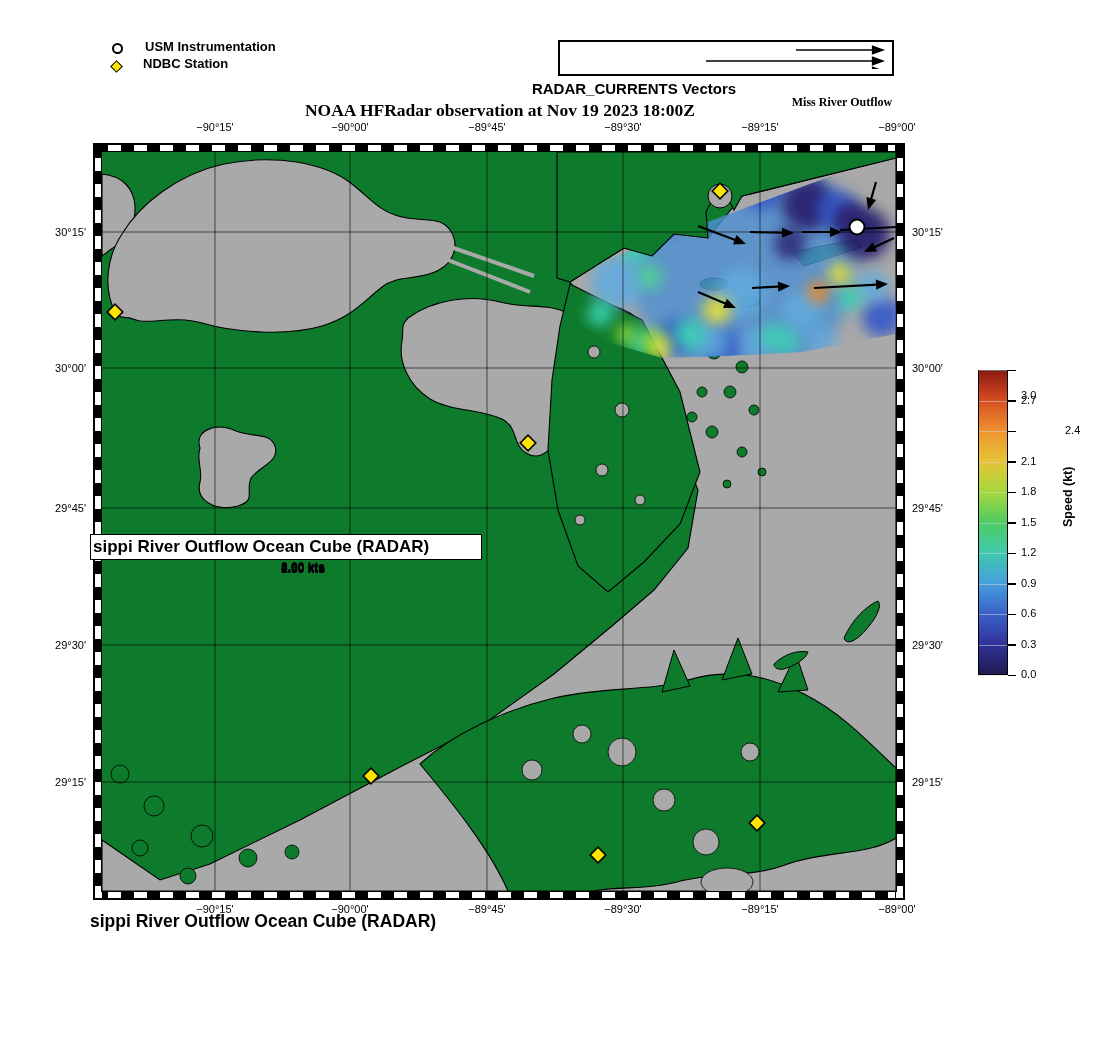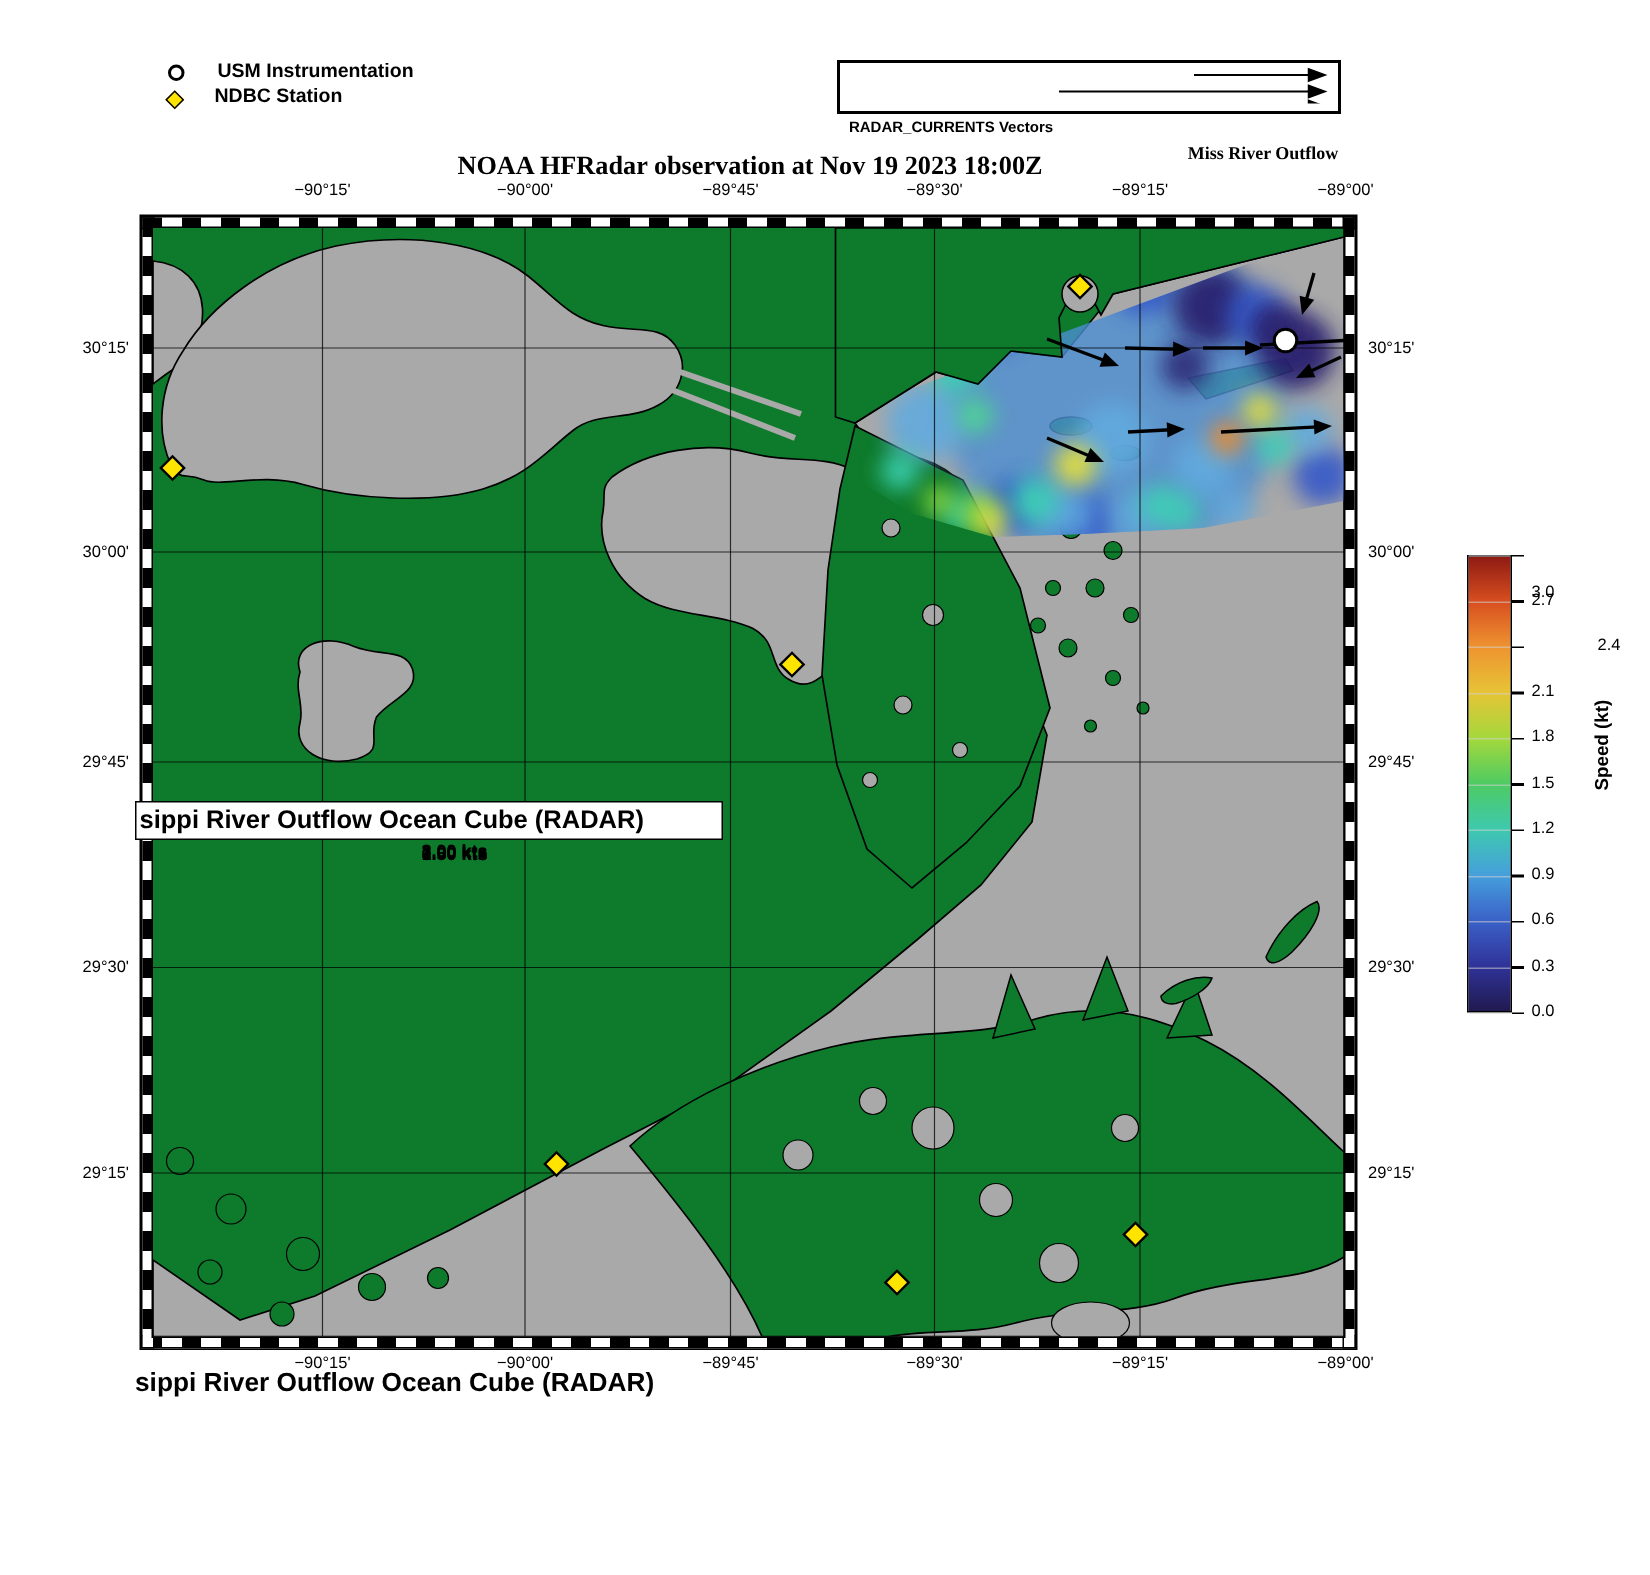--- a/index.html
+++ b/index.html
@@ -8,21 +8,21 @@
     font-family:"Liberation Sans",sans-serif;color:#000;overflow:hidden;
   }
   .abs{position:absolute;}
   
   .legend-row{position:absolute;display:flex;align-items:flex-end;gap:22px;height:16px;}
   .legend-circle{width:11px;height:11px;border:2.2px solid #000;border-radius:50%;background:#fff;box-sizing:border-box;}
   .legend-diamond{width:9px;height:9px;background:#ffe400;border:1.6px solid #000;transform:rotate(45deg);box-sizing:border-box;}
   .legend-label{font-weight:bold;font-size:13px;white-space:nowrap;}
   
   .vecbox{left:558px;top:40px;width:332px;height:32px;border:2.5px solid #000;background:#fff;}
-  .veccaption{top:80px;left:634px;transform:translateX(-50%);font-weight:bold;font-size:10px;white-space:nowrap;}
+  .veccaption{top:80px;left:634px;transform:translateX(-50%);font-weight:bold;font-size:15px;white-space:nowrap;}
   .missriver{top:95px;left:842px;transform:translateX(-50%);font-family:"Liberation Serif",serif;font-weight:bold;font-size:12px;white-space:nowrap;}
   
   .fig-title{top:100px;left:500px;transform:translateX(-50%);font-family:"Liberation Serif",serif;font-weight:bold;font-size:17.5px;white-space:nowrap;}
   
   .xtick{position:absolute;transform:translateX(-50%);font-size:11px;white-space:nowrap;}
   .ytick-l{position:absolute;width:86px;text-align:right;font-size:11px;white-space:nowrap;}
   .ytick-r{position:absolute;left:912px;font-size:11px;white-space:nowrap;}
   
   .map-frame{left:93px;top:143px;width:812px;height:757px;border:1px solid #000;box-sizing:border-box;}
   .checker{position:absolute;box-sizing:border-box;border:1px solid #000;}

